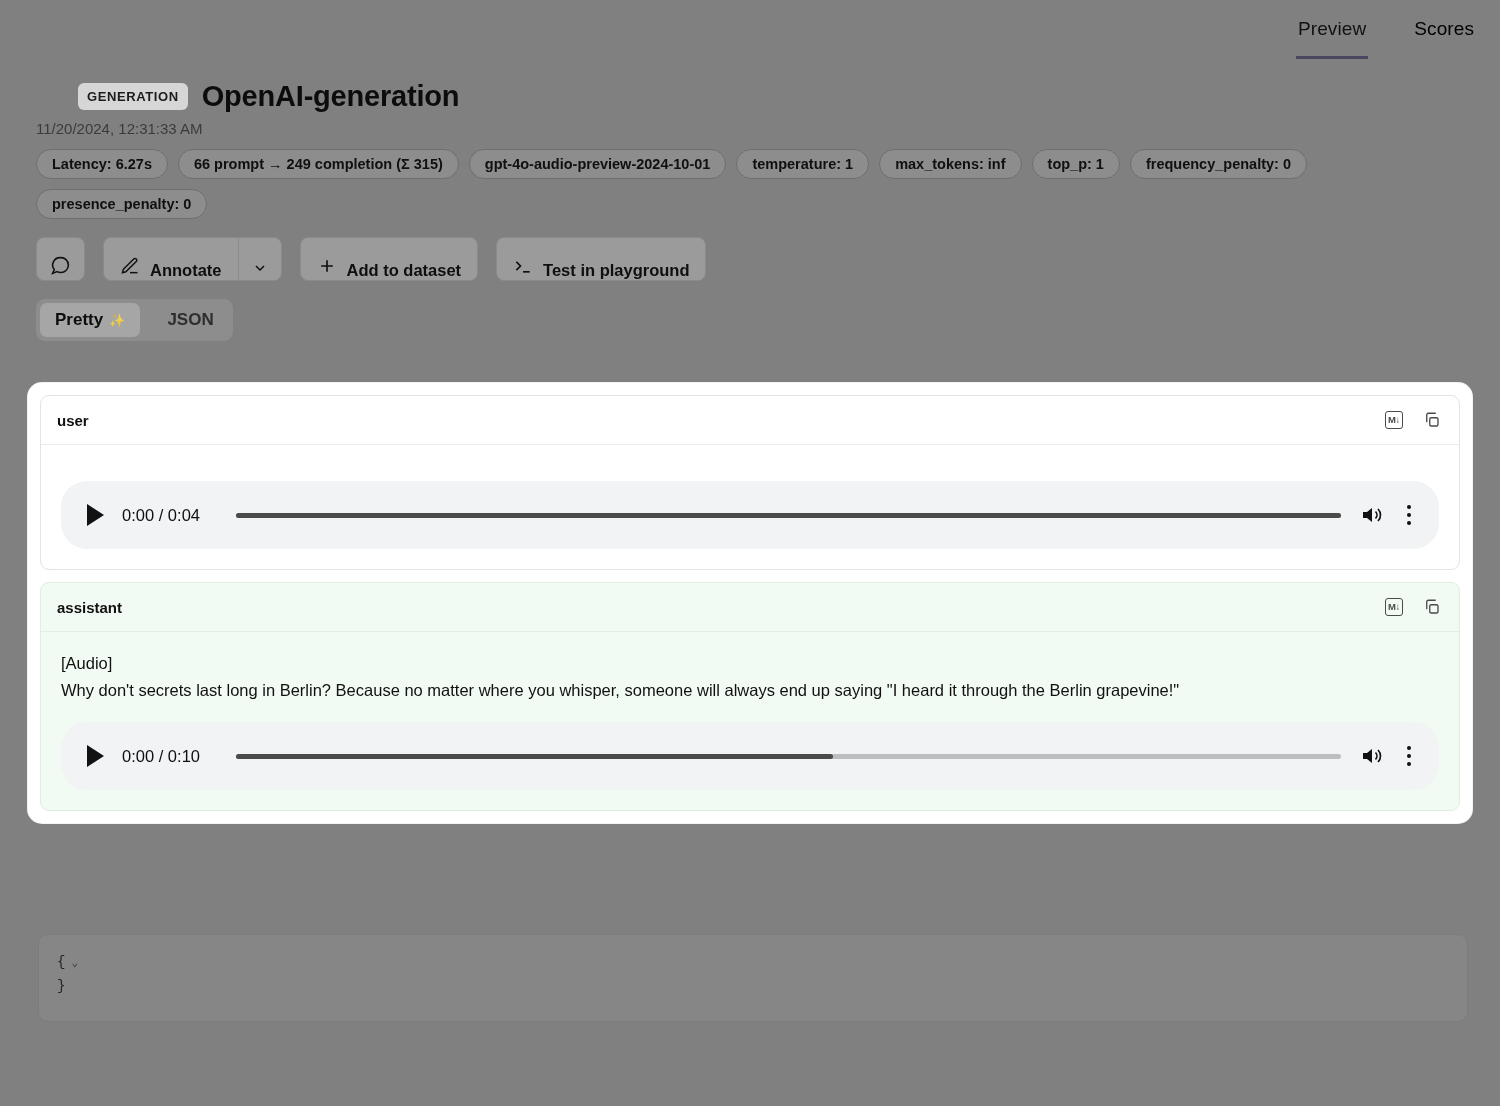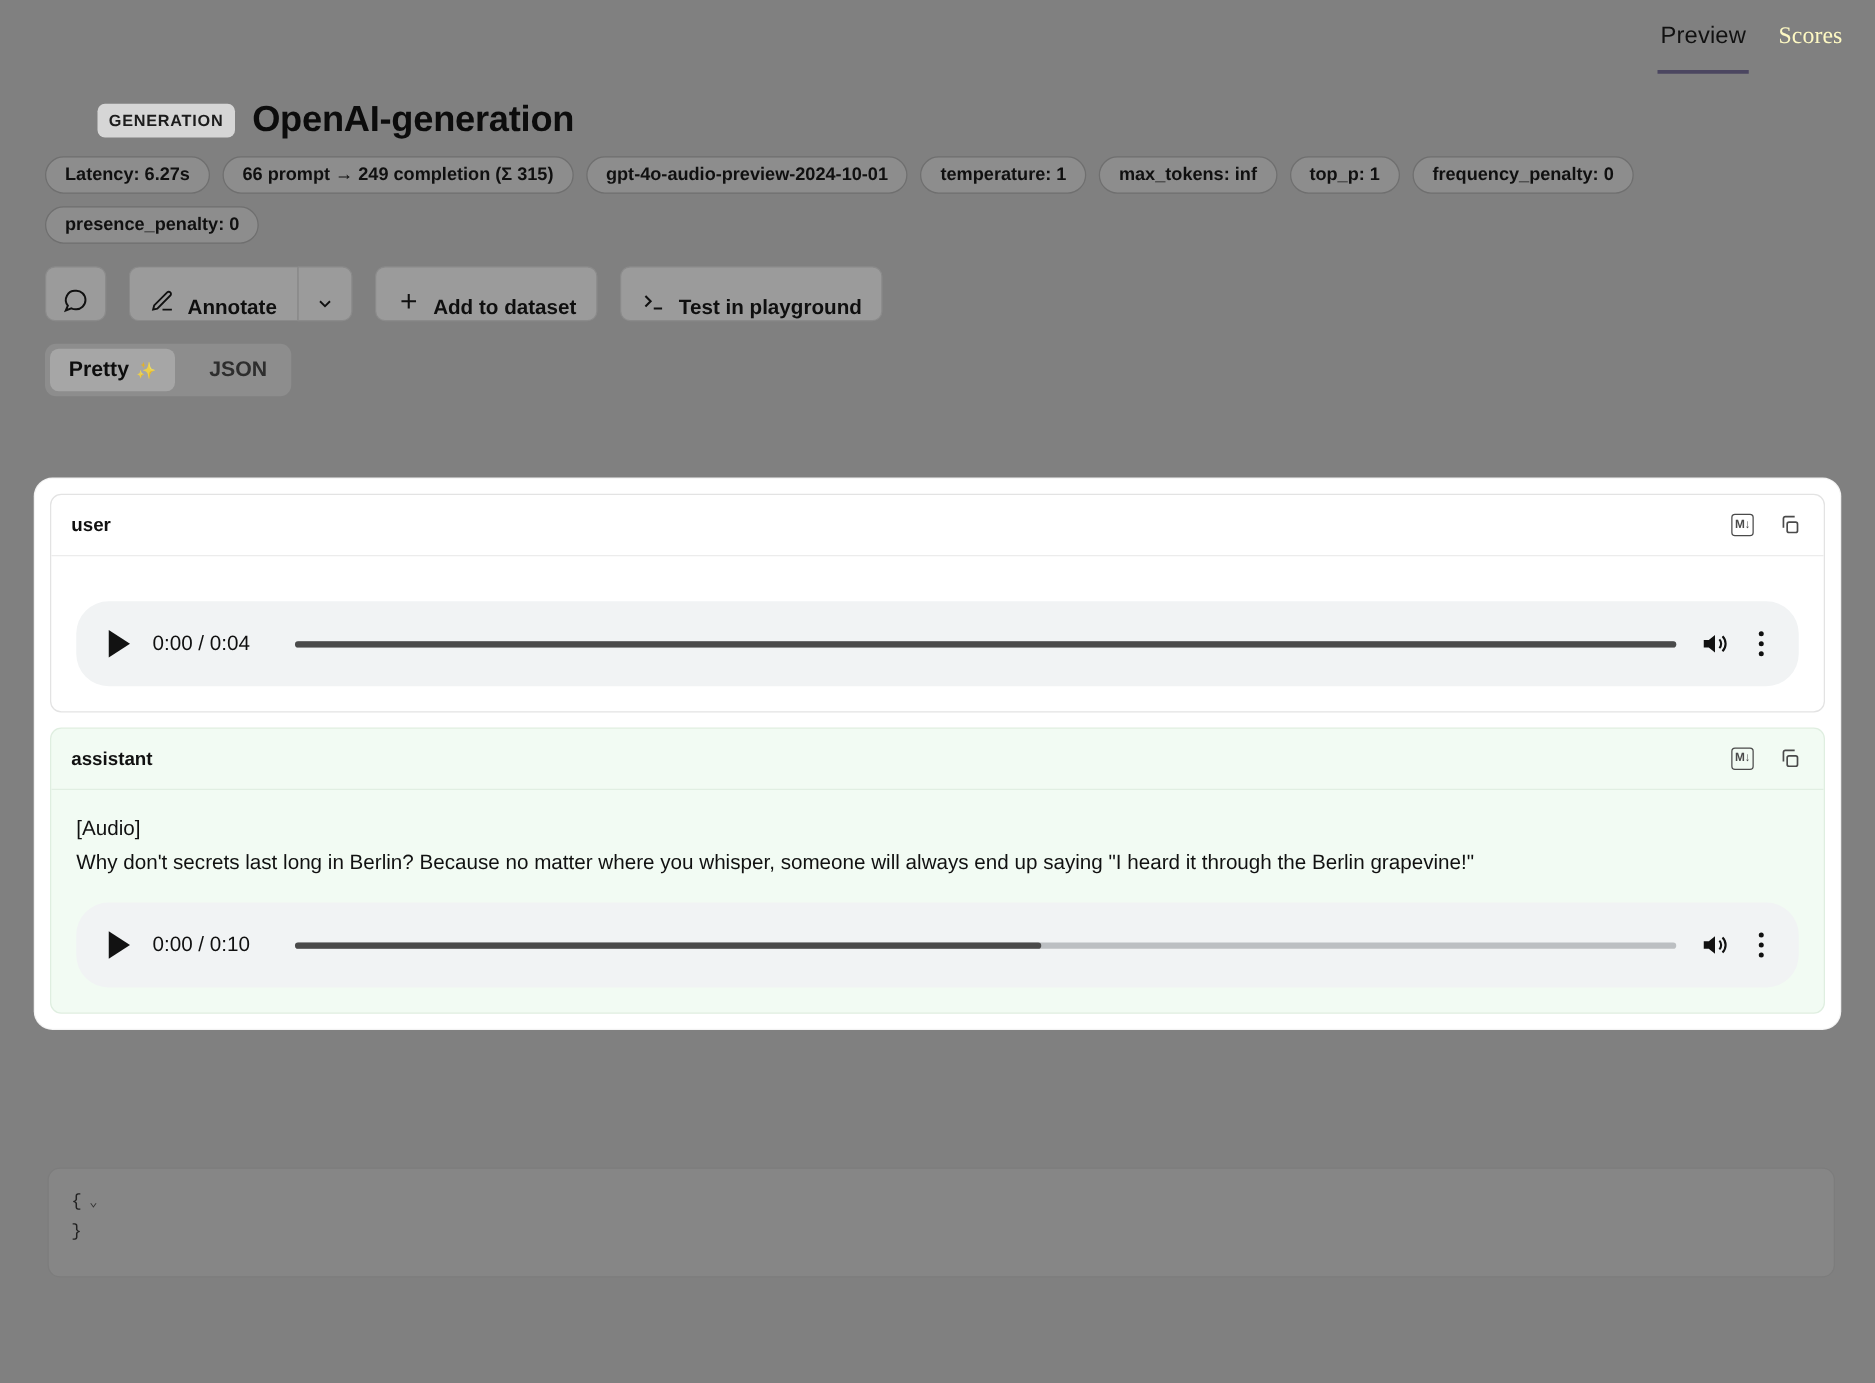--- a/index.html
+++ b/index.html
@@ -17,34 +17,34 @@
   }
   
   .tabbar {
     position: absolute;
     top: 0; left: 0; right: 0;
     height: 60px;
     display: flex;
     justify-content: flex-end;
     align-items: flex-start;
     padding-right: 24px;
-    gap: 22px;
+    gap: 44px;
   }
   .tab {
     font-size: 19px;
     padding: 18px 2px 16px 2px;
     color: #2a2a2a;
     cursor: pointer;
     letter-spacing: 0.1px;
   }
   .tab.active {
     color: #111;
     border-bottom: 3px solid #4b4660;
   }
-  .tab.inactive { color: #fef9c3; font-family: Liberation Serif, serif; }
+  .tab.inactive { color: #000000; }
 
   
   .header {
     position: absolute;
     top: 80px; left: 36px; right: 30px;
   }
   .title-row {
     display: flex;
     align-items: center;
     gap: 14px;
@@ -292,20 +292,21 @@
   <div class="tabbar">
     <div class="tab active">Preview</div>
     <div class="tab inactive">Scores</div>
   </div>
 
   <div class="header">
     <div class="title-row">
       <span class="badge-generation">GENERATION</span>
       <span class="title">OpenAI-generation</span>
     </div>
+    <div class="timestamp">11/20/2024, 12:31:33 AM</div>
 
     <div class="chips">
       <span class="chip">Latency: 6.27s</span>
       <span class="chip">66 prompt → 249 completion (Σ 315)</span>
       <span class="chip">gpt-4o-audio-preview-2024-10-01</span>
       <span class="chip">temperature: 1</span>
       <span class="chip">max_tokens: inf</span>
       <span class="chip">top_p: 1</span>
       <span class="chip">frequency_penalty: 0</span>
       <span class="chip">presence_penalty: 0</span>

